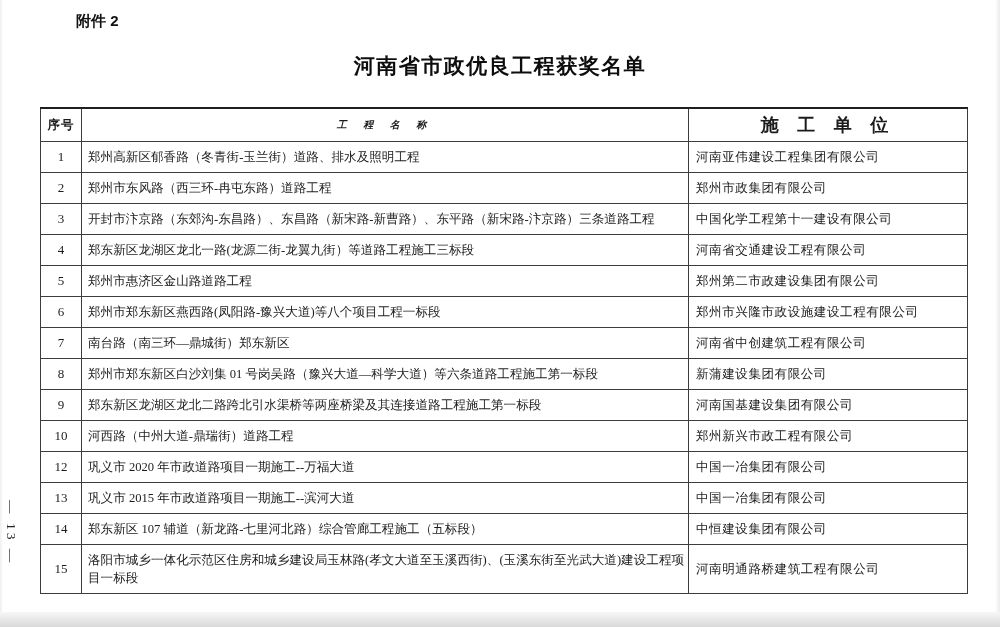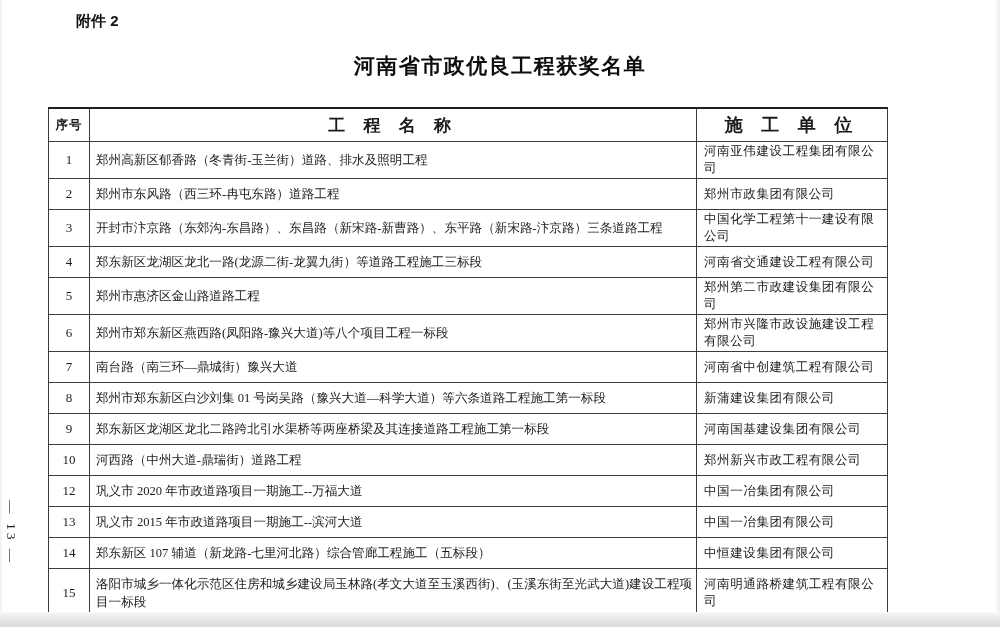--- a/index.html
+++ b/index.html
@@ -25,30 +25,30 @@
     font-family:"Liberation Sans","DejaVu Sans",sans-serif;
     font-weight:bold;font-size:21px;letter-spacing:1.5px;color:#0d0d0d;
   }
   .page-num{
     position:absolute;left:3px;top:470px;height:125px;
     writing-mode:vertical-rl;text-align:center;
     font-size:13.5px;letter-spacing:3px;color:#222;
   }
 
   table.awards{
-    position:absolute;left:48px;top:107px;width:840px;
+    position:absolute;left:40px;top:107px;width:928px;
     border-collapse:collapse;table-layout:fixed;
     border-top:2.5px solid #1f1f1f;
   }
   table.awards th,table.awards td{
     border:1px solid #3c3c3c;vertical-align:middle;
     overflow:hidden;
   }
   th.h-idx{width:38px;font-size:12.5px;font-weight:bold;height:30px;letter-spacing:1px;}
-  th.h-proj{width:604px;font-size:17px;font-weight:bold;letter-spacing:7px;}
+  th.h-proj{width:604px;font-size:10px;font-weight:bold;letter-spacing:7px;font-style:italic;}
   th.h-unit{font-size:18px;font-weight:bold;letter-spacing:7px;}
   td.c-idx{text-align:center;font-size:13px;height:28px;}
   td.c-proj{font-size:12.6px;padding:1px 3px 1px 6px;line-height:1.45;}
   td.c-unit{font-size:12.6px;padding:1px 0 1px 7px;letter-spacing:0.5px;}
   tr.tall td.c-idx{height:46px;}
 </style>
 </head>
 <body>
 
 <div class="attachment">附件 2</div>
@@ -89,21 +89,21 @@
       <td class="c-proj">郑州市惠济区金山路道路工程</td>
       <td class="c-unit">郑州第二市政建设集团有限公司</td>
     </tr>
     <tr>
       <td class="c-idx">6</td>
       <td class="c-proj">郑州市郑东新区燕西路(凤阳路-豫兴大道)等八个项目工程一标段</td>
       <td class="c-unit">郑州市兴隆市政设施建设工程有限公司</td>
     </tr>
     <tr>
       <td class="c-idx">7</td>
-      <td class="c-proj">南台路（南三环—鼎城街）豫兴大道</td>
+      <td class="c-proj">南台路（南三环—鼎城街）郑东新区</td>
       <td class="c-unit">河南省中创建筑工程有限公司</td>
     </tr>
     <tr>
       <td class="c-idx">8</td>
       <td class="c-proj">郑州市郑东新区白沙刘集 01 号岗吴路（豫兴大道—科学大道）等六条道路工程施工第一标段</td>
       <td class="c-unit">新蒲建设集团有限公司</td>
     </tr>
     <tr>
       <td class="c-idx">9</td>
       <td class="c-proj">郑东新区龙湖区龙北二路跨北引水渠桥等两座桥梁及其连接道路工程施工第一标段</td>

